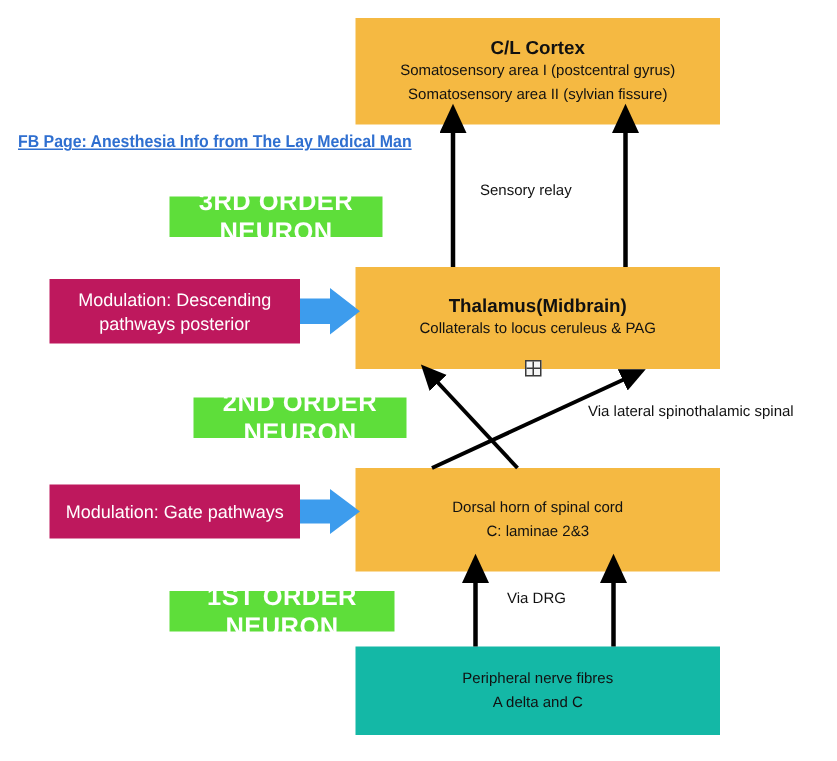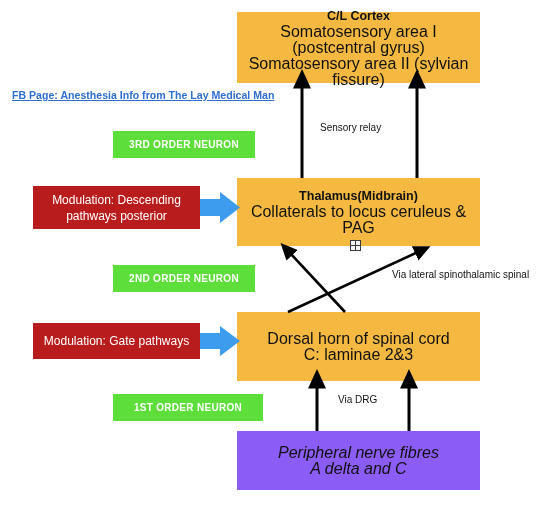--- a/index.html
+++ b/index.html
@@ -26,44 +26,43 @@
     flex-direction: column;
     align-items: center;
     justify-content: center;
     text-align: center;
   }
   .orange-box {
     background: #f5b942;
     color: #111111;
   }
   .pink-box {
-    background: #8b5cf6;
+    background: #14b8a6;
     color: #111111;
-    font-style: italic;
   }
   .green-box {
     background: #5ede3a;
     color: #ffffff;
-    font-size: 10px;
+    font-size: 17px;
     font-weight: bold;
     letter-spacing: 0.3px;
   }
   .blue-box {
-    background: #b91c1c;
+    background: #be185d;
     color: #ffffff;
     font-size: 12px;
     line-height: 16px;
   }
   .box-title {
     font-weight: bold;
     font-size: 12.5px;
     line-height: 16px;
   }
   .box-line {
-    font-size: 16px;
+    font-size: 10px;
     line-height: 16px;
   }
   .conn-label {
     position: absolute;
     font-size: 10px;
     font-weight: normal;
     color: #111111;
     white-space: nowrap;
   }
   .fb-link {
@@ -137,21 +136,21 @@
 
   <div class="box pink-box" style="left:237px; top:431px; width:243px; height:59px;">
     <div class="box-line">Peripheral nerve fibres</div>
     <div class="box-line">A delta and C</div>
   </div>
 
   <div class="box green-box" style="left:113px; top:131px; width:142px; height:27px;">
     <div>3RD ORDER NEURON</div>
   </div>
 
-  <div class="box green-box" style="left:113px; top:265px; width:142px; height:27px;">
+  <div class="box green-box" style="left:129px; top:265px; width:142px; height:27px;">
     <div>2ND ORDER NEURON</div>
   </div>
 
   <div class="box green-box" style="left:113px; top:394px; width:150px; height:27px;">
     <div>1ST ORDER NEURON</div>
   </div>
 
   <div class="box blue-box" style="left:33px; top:186px; width:167px; height:43px;">
     <div>Modulation: Descending</div>
     <div>pathways posterior</div>

